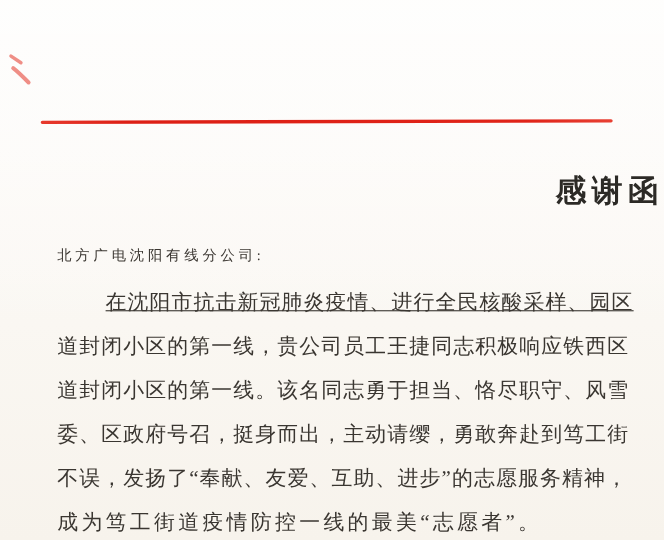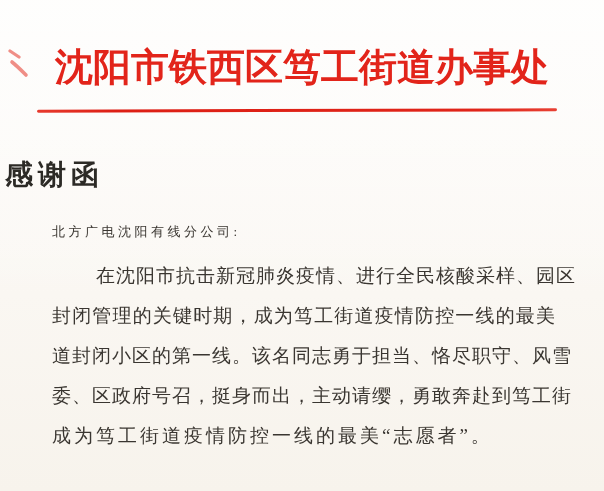--- a/index.html
+++ b/index.html
@@ -52,21 +52,21 @@
     width: 520px; height: 3px;
     background: linear-gradient(90deg, #e73a2d, #dd1f15 15%, #e02419 85%, #e84033);
     border-radius: 2px;
     transform: rotate(-0.15deg);
   }
   .letter-title {
     position: absolute;
     left: 0; top: 157px;
     width: 100%;
     margin: 0;
-    text-align: left;
+    text-align: right;
     font-size: 28px;
     line-height: 36px;
     font-weight: 700;
     letter-spacing: 5px;
     text-indent: 5px; 
     color: #2c2a26;
   }
   .salutation {
     position: absolute;
     left: 52px; top: 219px;
@@ -86,48 +86,49 @@
     line-height: 40px;
     height: 40px;
     letter-spacing: 1px;
     color: #3a3631;
     text-align: justify;
     text-align-last: justify;
     white-space: nowrap;
   }
   .body-line.first {
     text-indent: 44px;
+    text-decoration: underline;
   }
   .body-line.last {
     text-align-last: left;
     letter-spacing: 3px;
     white-space: nowrap;
   }
 </style>
 </head>
 <body>
 
 <div class="page">
 
   <div class="scan-band"></div>
 
   <svg class="ink-smudge" viewBox="0 0 34 36" xmlns="http://www.w3.org/2000/svg" aria-hidden="true">
     <path d="M8 7 L17 13" stroke="#e43527" stroke-width="3.2" stroke-linecap="round" fill="none"></path>
     <path d="M10 18 C14 21 19 26 24 31" stroke="#e43527" stroke-width="3.6" stroke-linecap="round" fill="none"></path>
   </svg>
 
-  <div class="letterhead">沈阳市铁西区笃工街道办事处</div>
 
   <div class="red-rule"></div>
 
   <h1 class="letter-title">感谢函</h1>
 
   <div class="salutation">北方广电沈阳有线分公司:</div>
 
   <div class="letter-body">
     <div class="body-line first">在沈阳市抗击新冠肺炎疫情、进行全民核酸采样、园区</div>
-    <div class="body-line">封闭管理的关键时期，成为笃工街道疫情防控一线的最美</div>
+    <div class="body-line">道封闭小区的第一线，贵公司员工王捷同志积极响应铁西区</div>
     <div class="body-line">道封闭小区的第一线。该名同志勇于担当、恪尽职守、风雪</div>
     <div class="body-line">委、区政府号召，挺身而出，主动请缨，勇敢奔赴到笃工街</div>
+    <div class="body-line">不误，发扬了“奉献、友爱、互助、进步”的志愿服务精神，</div>
     <div class="body-line last">成为笃工街道疫情防控一线的最美“志愿者”。</div>
   </div>
 
 </div>
 
 </body></html>

